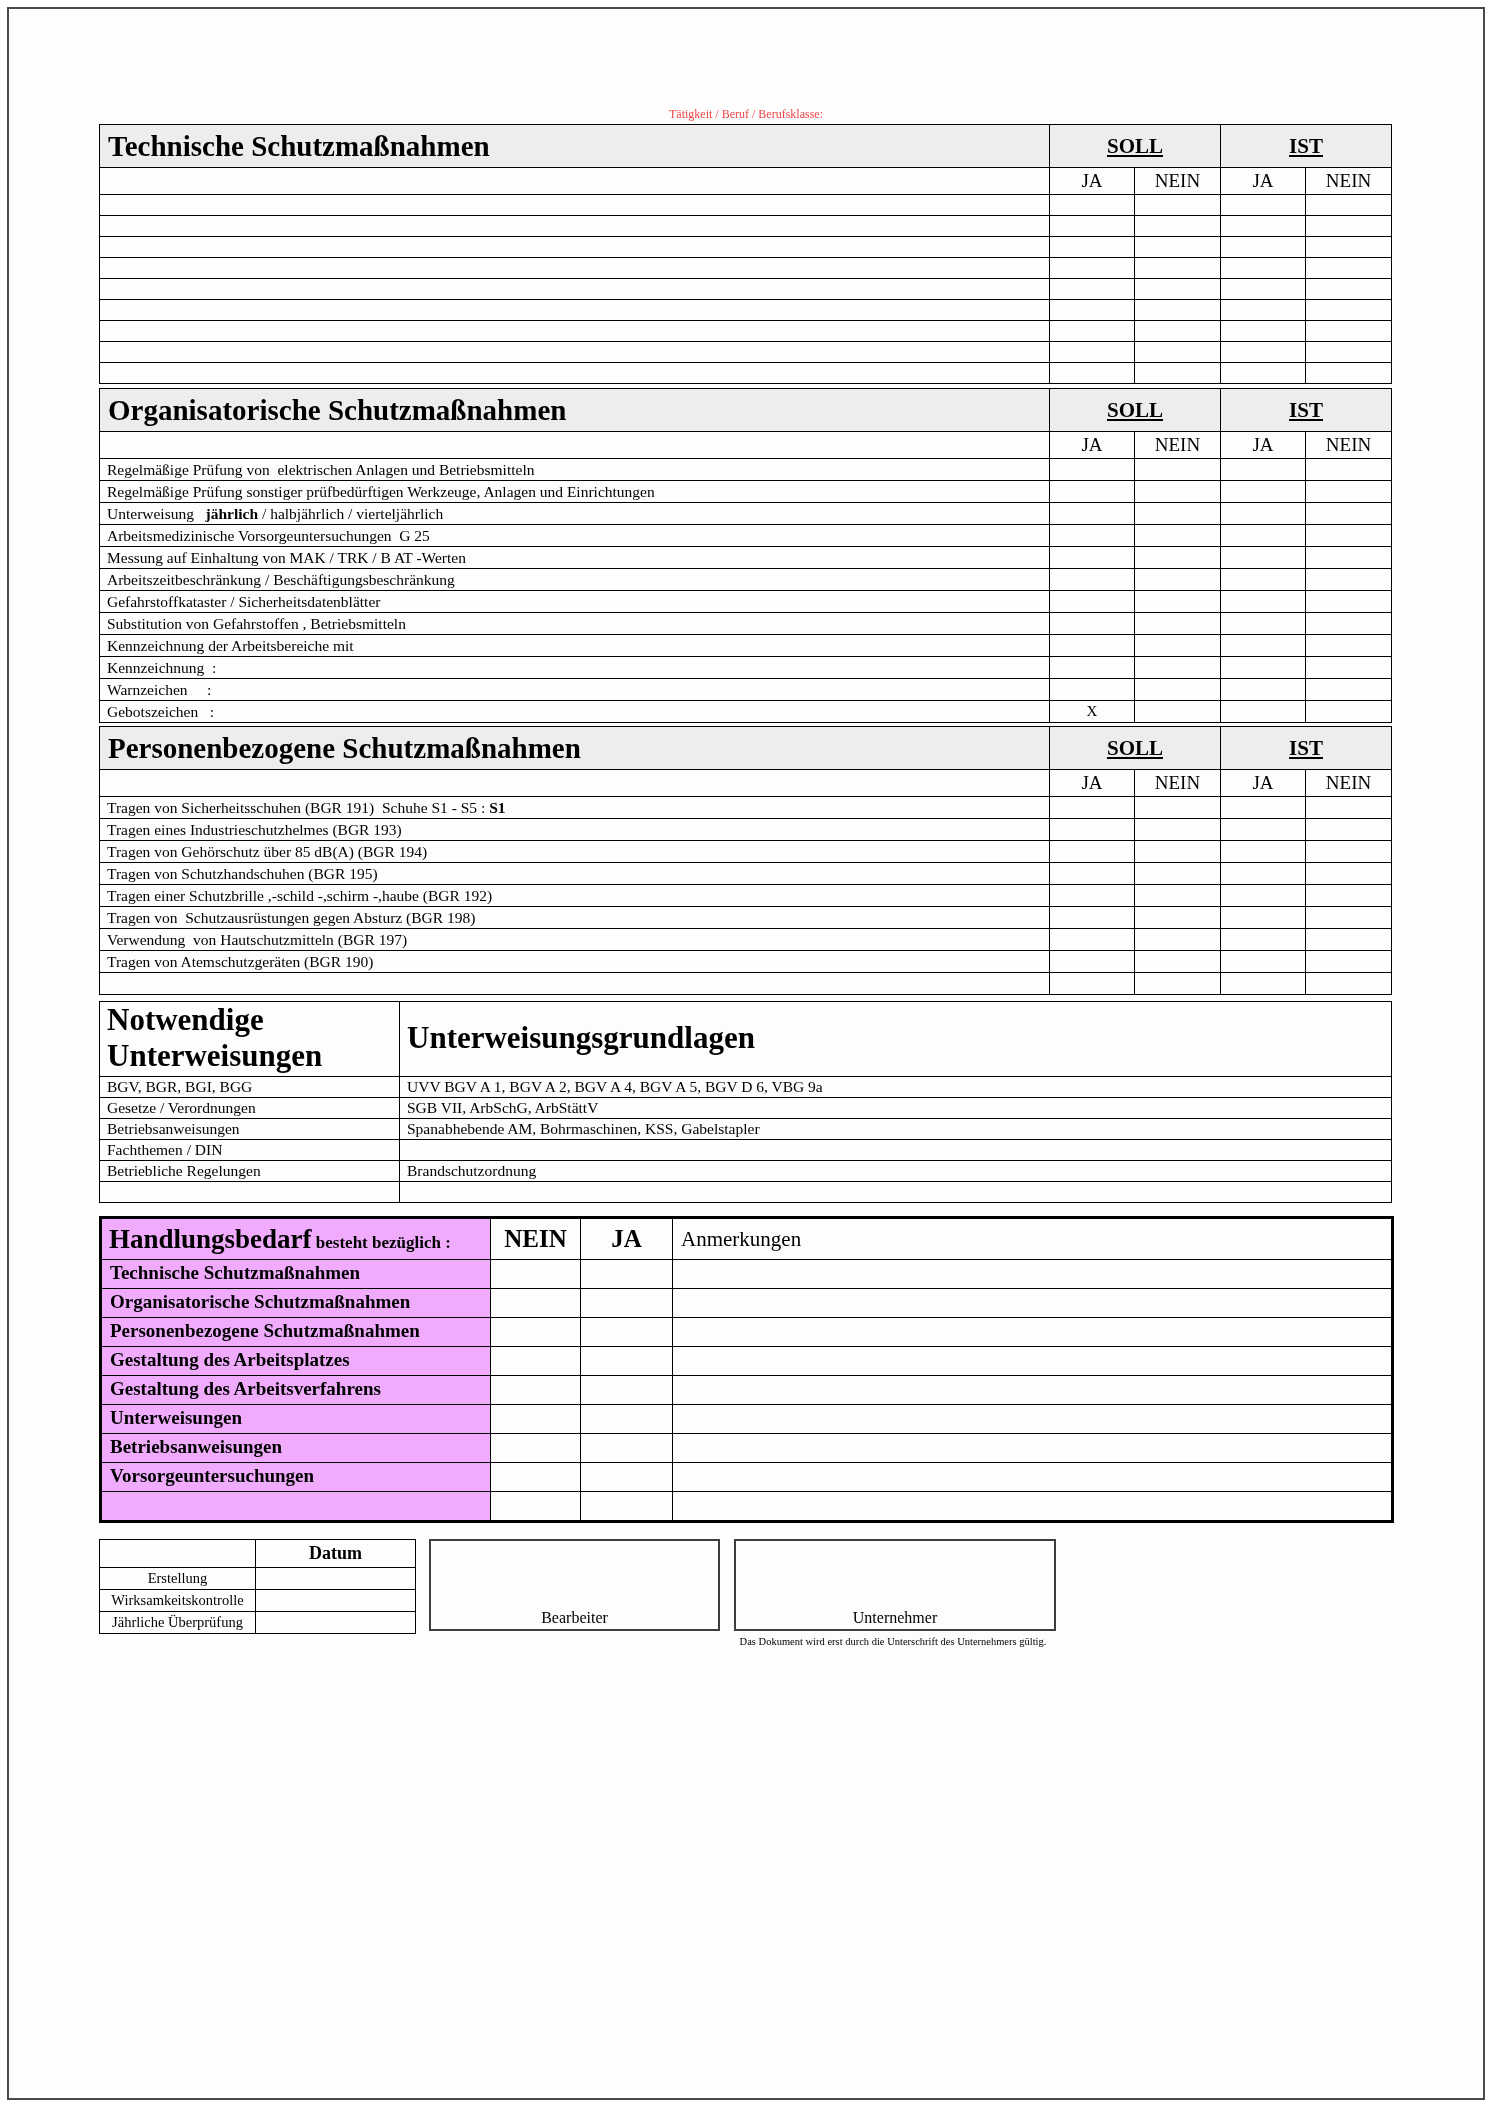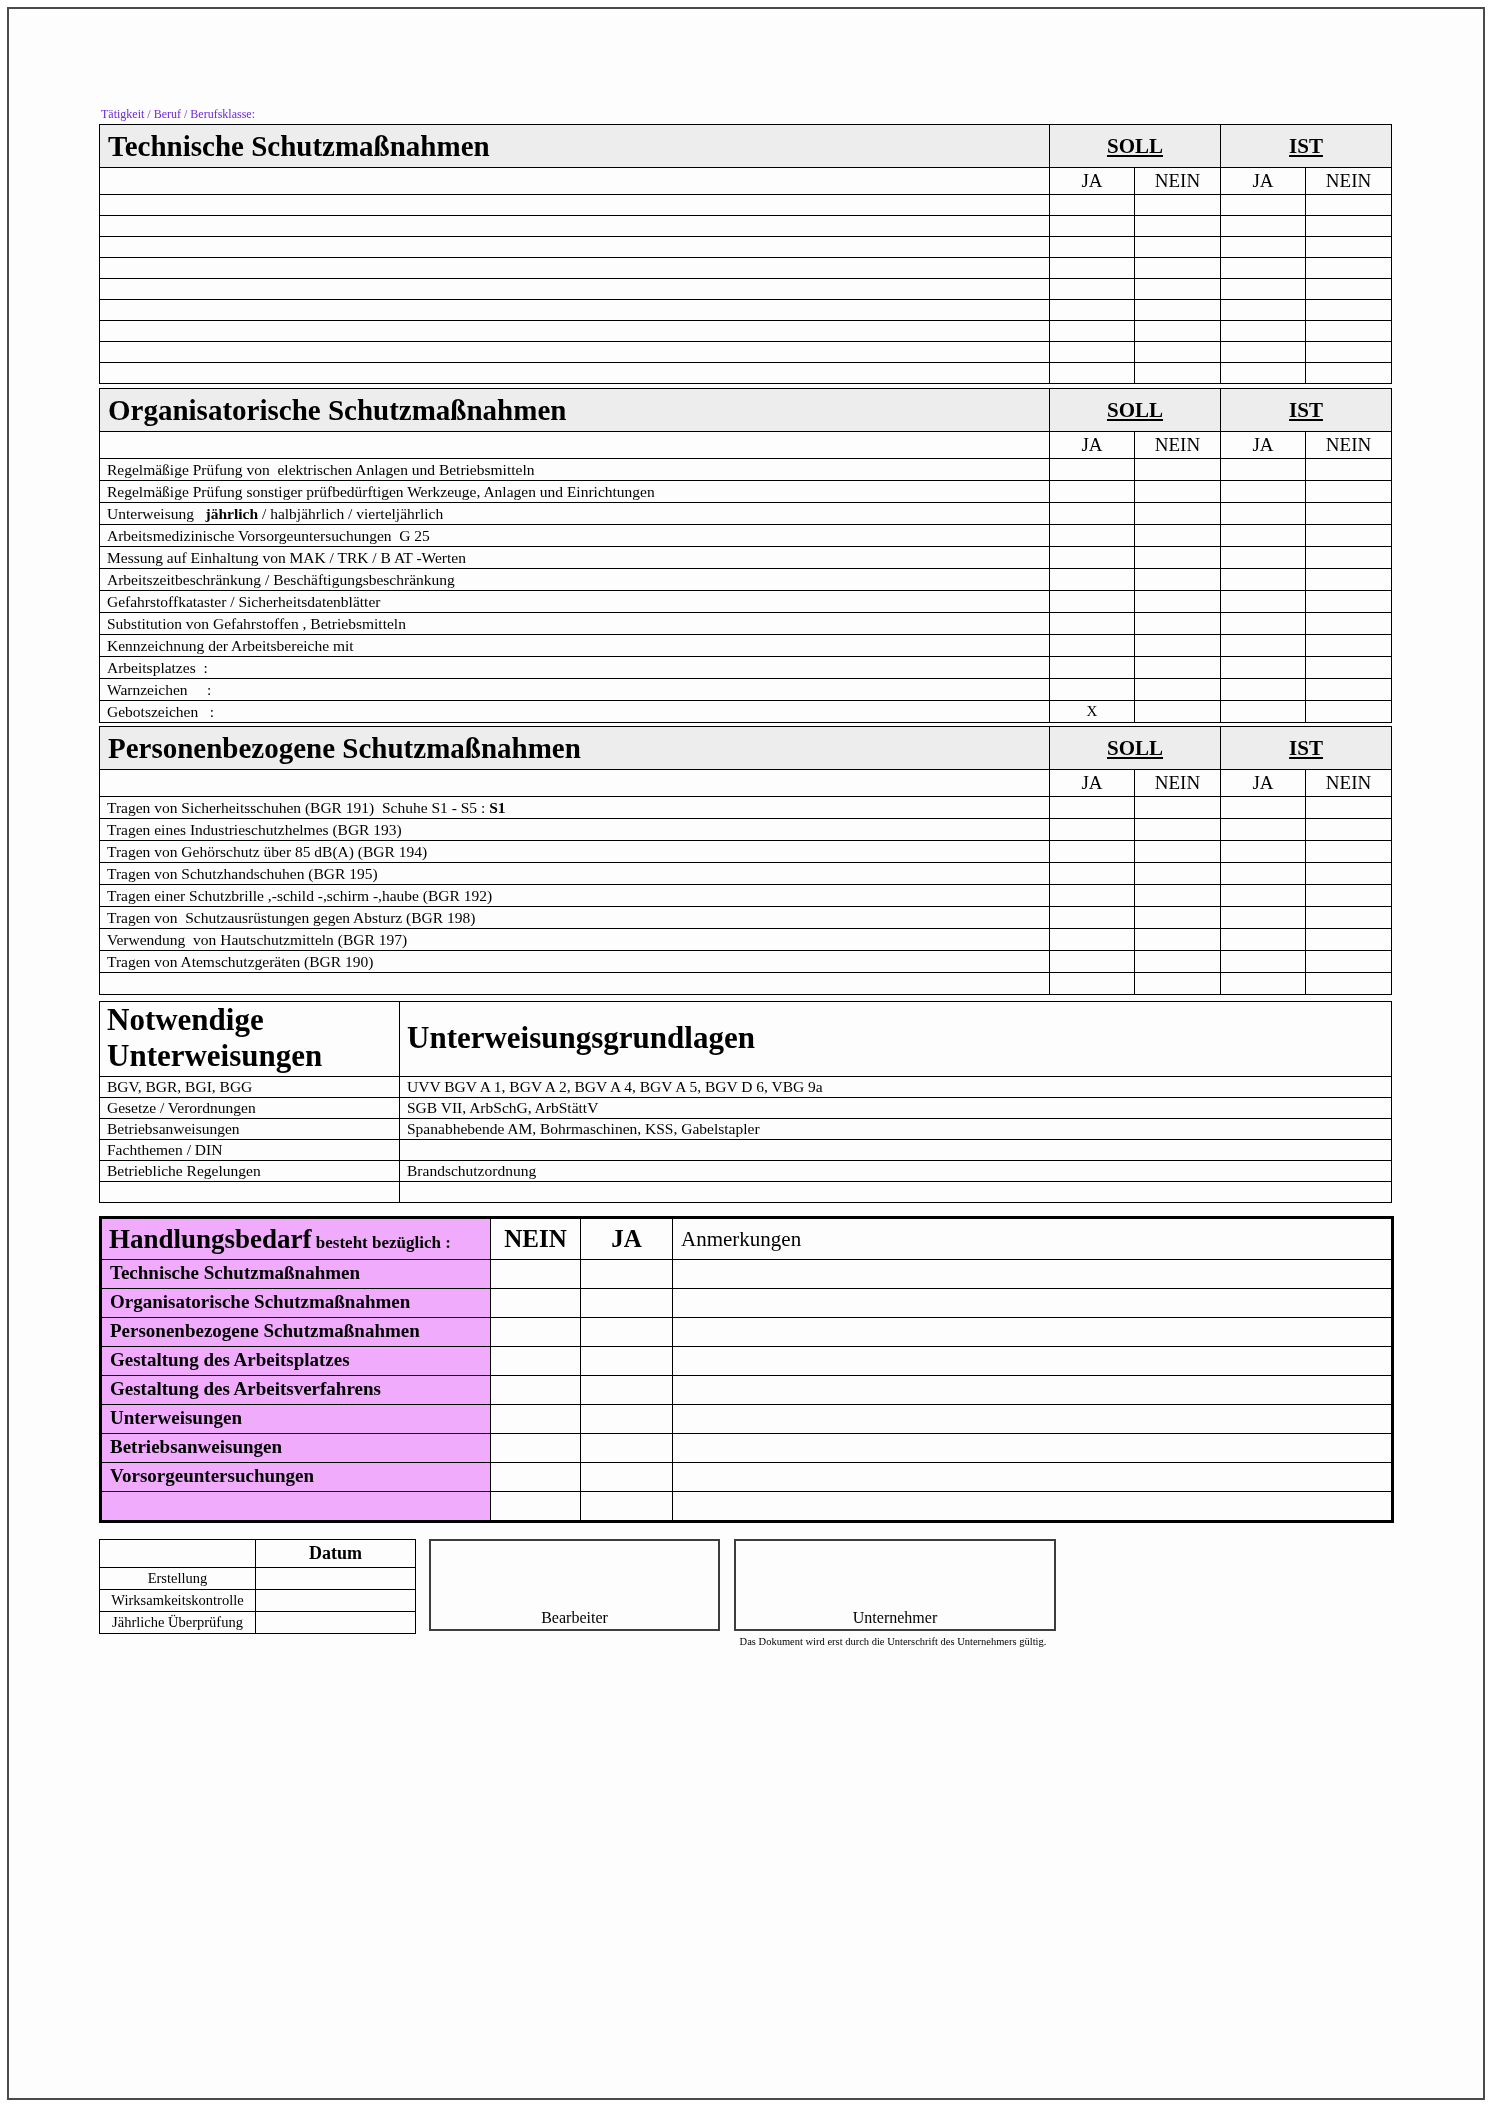--- a/index.html
+++ b/index.html
@@ -10,21 +10,21 @@
     color: #000;
     position: relative;
   }
   .sheet {
     position: absolute; left: 7px; top: 7px;
     width: 1474px; height: 2089px;
     border: 2px solid #4a4a4a;
     background: #fdfdfd;
   }
   .content { position: absolute; left: 90px; top: 98px; width: 1292px; }
-  .top-label { font-size: 12px; color: #6d28d9; margin: 0 0 2px 2px; }
+  .top-label { font-size: 12px; color: #ef4444; margin: 0 0 2px 2px; text-align: center; }
 
   table { border-collapse: collapse; table-layout: fixed; width: 1292px; }
   td { overflow: hidden; vertical-align: bottom; }
 
   
   .measure-table td { border: 1px solid #000; }
   .measure-table .title-row td { background: #ededed; height: 38px; }
   .sec-title { font-size: 29px; font-weight: bold; padding: 2px 8px; vertical-align: middle; }
   .hdr-group { font-size: 21px; font-weight: bold; text-align: center; text-decoration: underline; vertical-align: middle; }
   .sub-row td { height: 24px; }
@@ -241,21 +241,21 @@
             <td class="mark-cell"></td>
           </tr>
           <tr class="data-row">
             <td class="row-label">Kennzeichnung der Arbeitsbereiche mit</td>
             <td class="mark-cell"></td>
             <td class="mark-cell"></td>
             <td class="mark-cell"></td>
             <td class="mark-cell"></td>
           </tr>
           <tr class="data-row">
-            <td class="row-label">Arbeitsplatzes  :</td>
+            <td class="row-label">Kennzeichnung  :</td>
             <td class="mark-cell"></td>
             <td class="mark-cell"></td>
             <td class="mark-cell"></td>
             <td class="mark-cell"></td>
           </tr>
           <tr class="data-row">
             <td class="row-label">Warnzeichen     :</td>
             <td class="mark-cell"></td>
             <td class="mark-cell"></td>
             <td class="mark-cell"></td>

